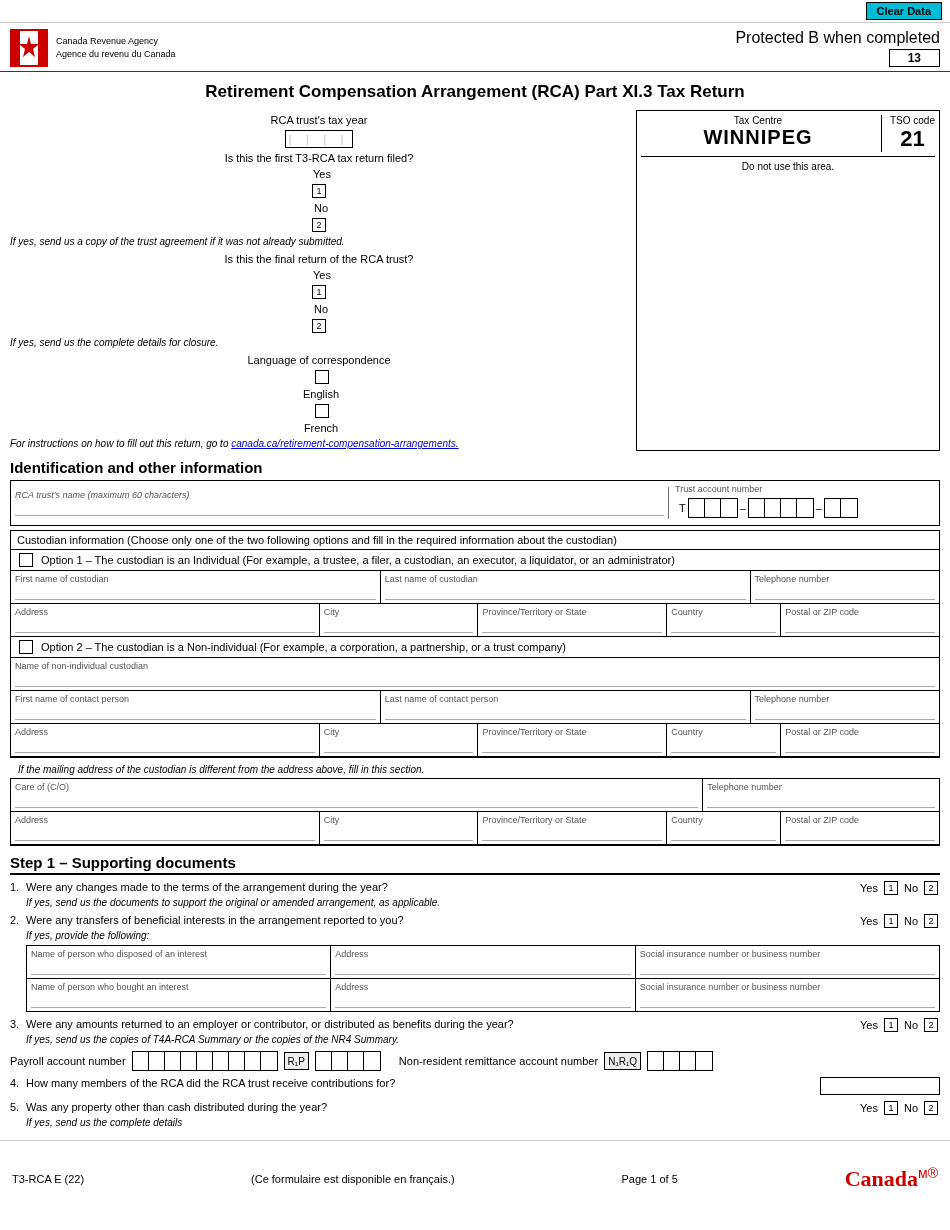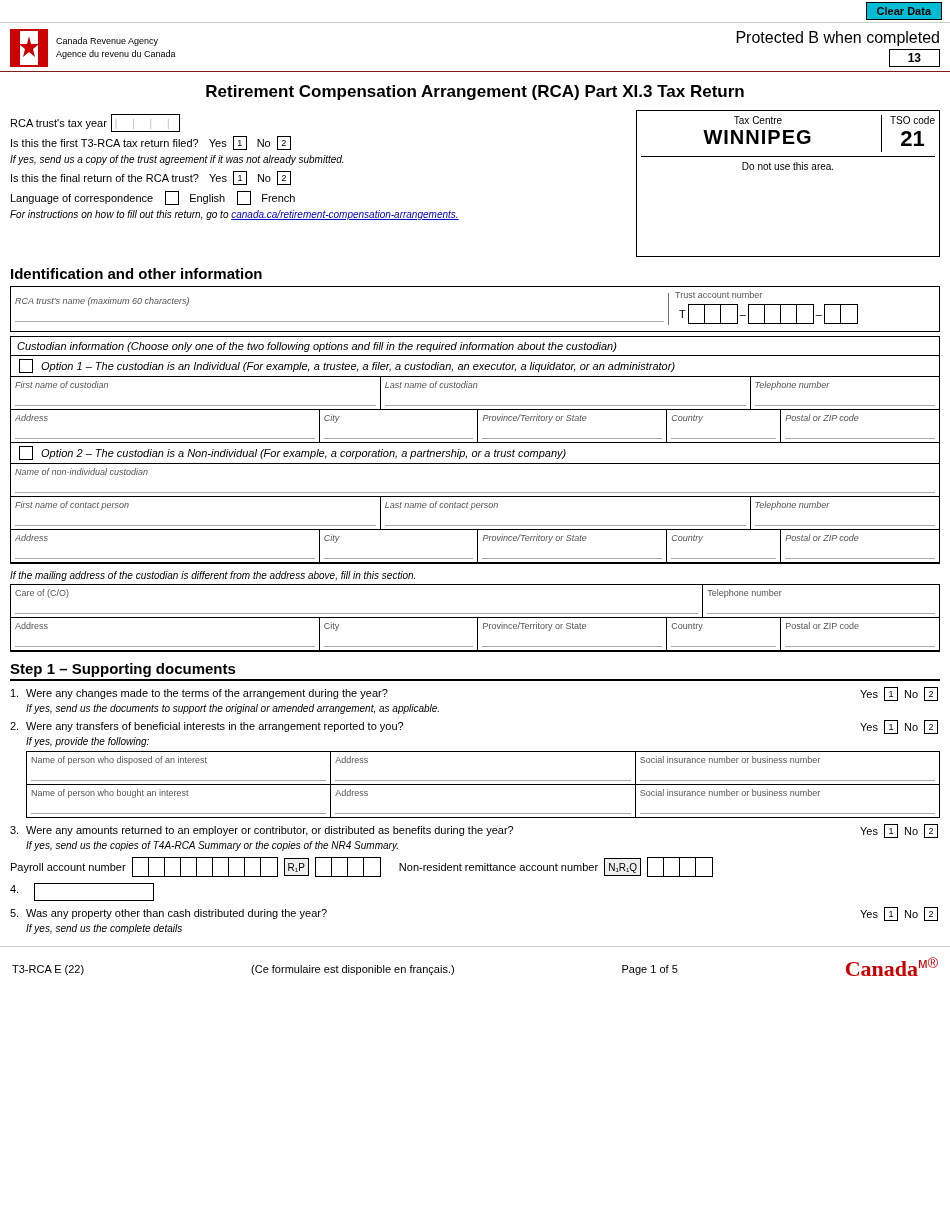--- a/index.html
+++ b/index.html
@@ -88,20 +88,21 @@
     }
     .tax-centre-label { font-size: 10px; }
     .winnipeg-text { font-size: 20px; font-weight: bold; letter-spacing: 1px; }
     .tso-label { font-size: 10px; }
     .tso-code { font-size: 22px; font-weight: bold; }
     .form-row {
       display: flex;
       align-items: center;
       margin: 4px 0;
       gap: 4px;
+      flex-direction: column;
     }
     .tax-year-box {
       display: flex;
       gap: 2px;
       border: 1px solid #000;
       padding: 1px 3px;
       height: 18px;
       align-items: center;
     }
     .tick-box {
@@ -134,21 +135,20 @@
     }
     .link-text {
       color: #0000cc;
       text-decoration: underline;
     }
 
     
     .custodian-section {
       border: 1px solid #000;
       margin: 4px 0;
-      font-style: italic;
     }
     .cust-header {
       padding: 3px 6px;
       font-size: 11px;
       border-bottom: 1px solid #000;
     }
     .cust-option-row {
       display: flex;
       align-items: center;
       padding: 3px 6px;
@@ -247,21 +247,21 @@
       height: 18px;
       display: flex;
       align-items: center;
       font-size: 10px;
     }
 
     .footer-bar {
       display: flex;
       justify-content: space-between;
       align-items: center;
-      padding: 8px 12px 4px 12px;
+      padding: 24px 12px 4px 12px;
       border-top: 1px solid #ccc;
       margin-top: 12px;
     }
     .canada-wordmark {
       font-size: 22px;
       font-weight: bold;
       color: #cc0000;
       font-family: 'Times New Roman', serif;
     }
     .tso-right-box {
@@ -331,20 +331,21 @@
         <span>Is this the final return of the RCA trust?</span>
         <span style="margin-left:6px;">Yes</span>
         <div class="tick-box">
             <span>1</span>
           </div>
         <span style="margin-left:4px;">No</span>
         <div class="tick-box">
             <span>2</span>
           </div>
       </div>
+      <div class="info-note">If yes, send us the complete details for closure.</div>
 
       <div class="form-row" style="margin-top:6px;">
         <span>Language of correspondence</span>
         <div class="tick-box" style="margin-left:8px;"></div>
         <span style="margin-left:4px;">English</span>
         <div class="tick-box" style="margin-left:8px;"></div>
         <span style="margin-left:4px;">French</span>
       </div>
 
       <div class="info-note" style="margin-top:4px;">
@@ -488,21 +489,21 @@
         <div class="field-label">Country</div>
         <div class="field-value-line"></div>
       </div>
       <div class="cust-field" style="flex:1;">
         <div class="field-label">Postal or ZIP code</div>
         <div class="field-value-line"></div>
       </div>
     </div>
   </div>
 
-  <div class="info-note" style="margin: 6px 0 3px 0;">If the mailing address of the custodian is different from the address above, fill in this section.</div>
+  <div class="info-note" style="margin: 6px 0 3px 8px;">If the mailing address of the custodian is different from the address above, fill in this section.</div>
 
   <div style="border:1px solid #000;">
     <div class="cust-fields-row">
       <div class="cust-field" style="flex:3;">
         <div class="field-label">Care of (C/O)</div>
         <div class="field-value-line"></div>
       </div>
       <div class="cust-field" style="flex:1;">
         <div class="field-label">Telephone number</div>
         <div class="field-value-line"></div>
@@ -646,20 +647,21 @@
           <div class="payroll-box"></div>
           <div class="payroll-box"></div>
           <div class="payroll-box"></div>
         </div>
       </div>
     </div>
 
     <div class="step-question">
       <div class="q-row">
         <span class="q-num">4.</span>
+        <span class="q-text">How many members of the RCA did the RCA trust receive contributions for?</span>
         <div style="margin-left:8px; border:1px solid #000; width:120px; height:18px;"></div>
       </div>
     </div>
 
     <div class="step-question">
       <div class="q-row">
         <span class="q-num">5.</span>
         <span class="q-text">Was any property other than cash distributed during the year?</span>
         <div class="q-answer">
           <span>Yes</span>

